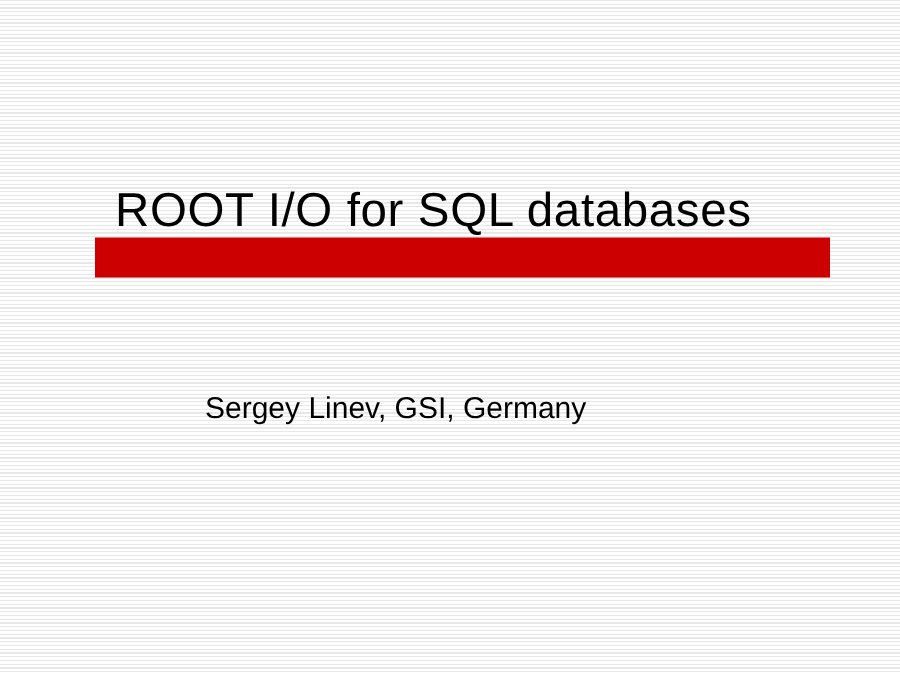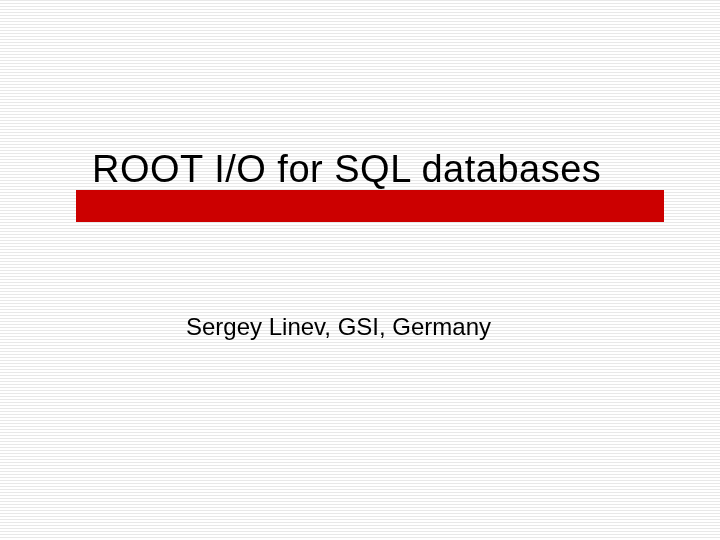--- a/index.html
+++ b/index.html
@@ -44,21 +44,20 @@
       height: 5px;
       background: #cc0000;
     }
     .subtitle {
       position: absolute;
       top: 265px;
       left: 116px;
       font-size: 24px;
       font-weight: normal;
       color: #000000;
-      margin-left: 22px;
     }
   </style>
 </head>
 <body>
 
 <div class="slide-container">
   <h1 class="title">ROOT I/O for SQL databases</h1>
   <div class="title-underline"></div>
   <p class="subtitle">Sergey Linev, GSI, Germany</p>
 </div>

